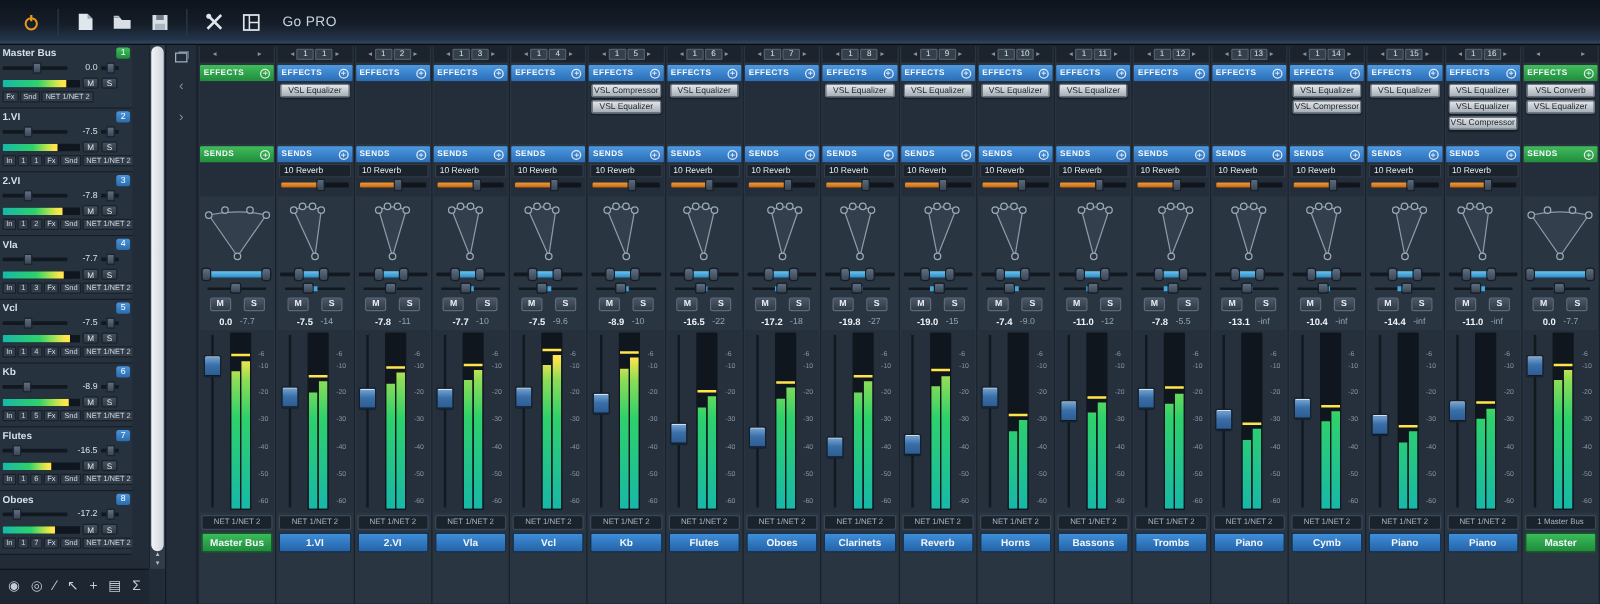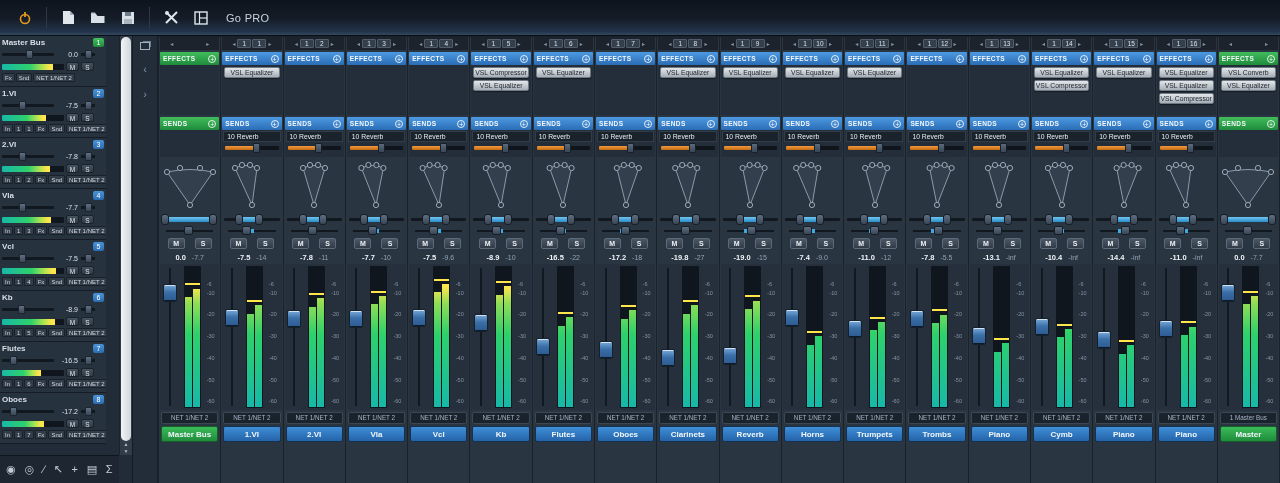--- a/index.html
+++ b/index.html
@@ -1425,21 +1425,21 @@
               <span class="scale-label" style="top: 11.2%;">-6</span>
               <span class="scale-label" style="top: 17.3333%;">-10</span>
               <span class="scale-label" style="top: 32.6667%;">-20</span>
               <span class="scale-label" style="top: 48%;">-30</span>
               <span class="scale-label" style="top: 63.3333%;">-40</span>
               <span class="scale-label" style="top: 78.6667%;">-50</span>
               <span class="scale-label" style="top: 94%;">-60</span>
             </div>
     </div>
     <div class="net-btn">NET 1/NET 2</div>
-    <div class="name-btn">Trumpets</div>
+    <div class="name-btn">Bassons</div>
   </section>
 
   <section class="strip">
     <div class="route-row">
       <span class="route-arrow">◂</span>
       <span class="route-box rb-port">1</span>
       <span class="route-box rb-chan">12</span>
       <span class="route-arrow">▸</span>
     </div>
     <div class="sec-head fx-head blue">

